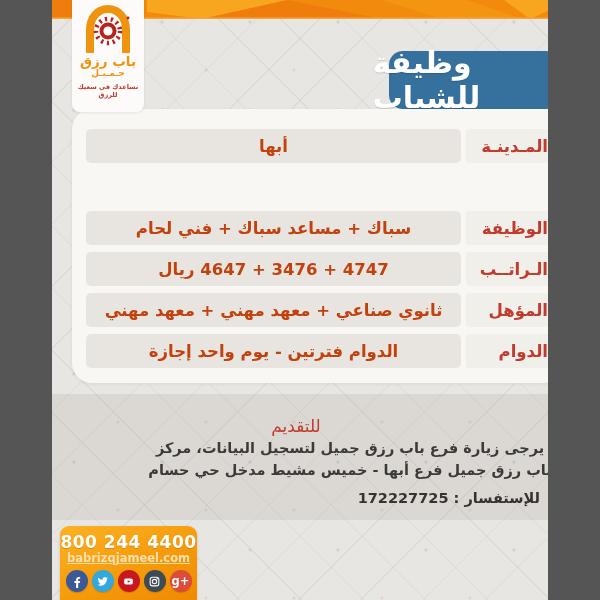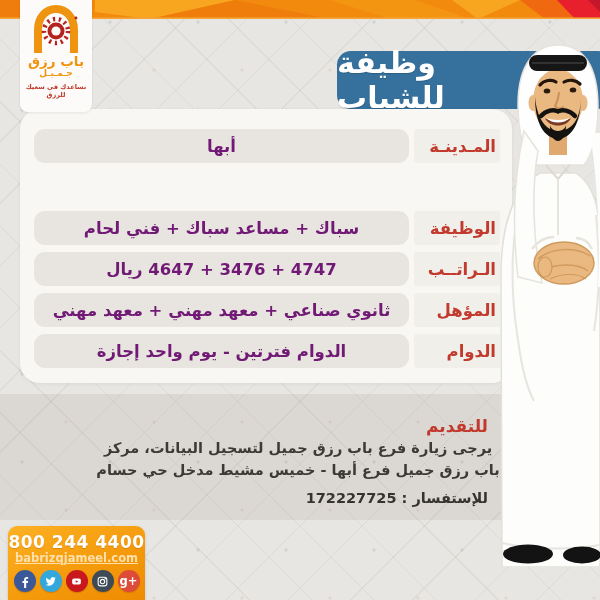--- a/index.html
+++ b/index.html
@@ -1,18 +1,18 @@
 <!DOCTYPE html>
 <html lang="ar"><head>
 <meta charset="utf-8">
 <style>
   html,body{margin:0;padding:0;}
   body{font-family:"DejaVu Sans",sans-serif;background:#555;}
   .poster{
-    position:relative;width:600px;height:600px;overflow:hidden;margin:0 auto;
+    position:relative;width:496px;height:600px;overflow:hidden;margin:0 auto;
     background-color:#e8e6e2;
     background-image:
       radial-gradient(circle at 22px 22px, rgba(120,150,185,.20) 1.4px, transparent 2px),
       radial-gradient(circle at 66px 70px, rgba(190,120,110,.14) 1.3px, transparent 2px),
       repeating-linear-gradient(45deg, rgba(150,145,138,.13) 0 1px, transparent 1px 44px),
       repeating-linear-gradient(-45deg, rgba(150,145,138,.13) 0 1px, transparent 1px 44px);
     background-size:88px 88px,88px 88px,auto,auto;
   }
   
   .banner{position:absolute;top:0;left:0;width:600px;height:19px;z-index:4;}
@@ -40,27 +40,27 @@
     background:#f8f7f4;border-radius:20px;box-sizing:border-box;
     padding:20px 12px 0 14px;box-shadow:0 1px 4px rgba(0,0,0,.06);
   }
   .job-row{display:flex;height:34px;margin-bottom:7px;direction:rtl;}
   .job-label{
     width:86px;flex:0 0 86px;margin-left:5px;background:#f1efea;border-radius:3px;
     color:#c23a2d;font-weight:bold;font-size:16.5px;
     display:flex;align-items:center;padding-right:4px;box-sizing:border-box;
   }
   .job-value{
-    flex:1;background:#e8e5e0;border-radius:11px;color:#701a75;font-weight:bold;font-size:16.5px;
+    flex:1;background:#e8e5e0;border-radius:5px;color:#c2410c;font-weight:bold;font-size:16.5px;
     display:flex;align-items:center;justify-content:center;text-align:center;
   }
   
   .apply-band{position:absolute;left:0;top:394px;width:600px;height:126px;z-index:1;background:rgba(104,98,88,.10);}
   .apply-content{position:absolute;left:0;top:394px;width:600px;z-index:3;direction:rtl;}
-  .apply-heading{color:#c23a2d;font-weight:bold;font-size:17px;text-align:right;margin:22px 112px 2px 0;}
+  .apply-heading{color:#c23a2d;font-weight:normal;font-size:17px;text-align:center;margin:22px 112px 2px 0;}
   .apply-text{color:#3c3a37;font-weight:bold;font-size:14.5px;line-height:1.5;text-align:center;margin:2px 96px 0 92px;}
   .apply-inquiry{color:#353330;font-weight:bold;font-size:14.5px;text-align:right;margin:8px 112px 0 0;}
   
   .man{position:absolute;left:488px;top:35px;width:112px;height:532px;z-index:5;}
   
   .contact-box{
     position:absolute;left:8px;top:526px;width:137px;height:82px;z-index:6;
     background:linear-gradient(155deg,#fcb123 0%,#f49a0b 55%,#ee8800 100%);
     border-radius:9px;text-align:center;padding-top:8px;box-sizing:border-box;
     box-shadow:0 1px 3px rgba(0,0,0,.15);

